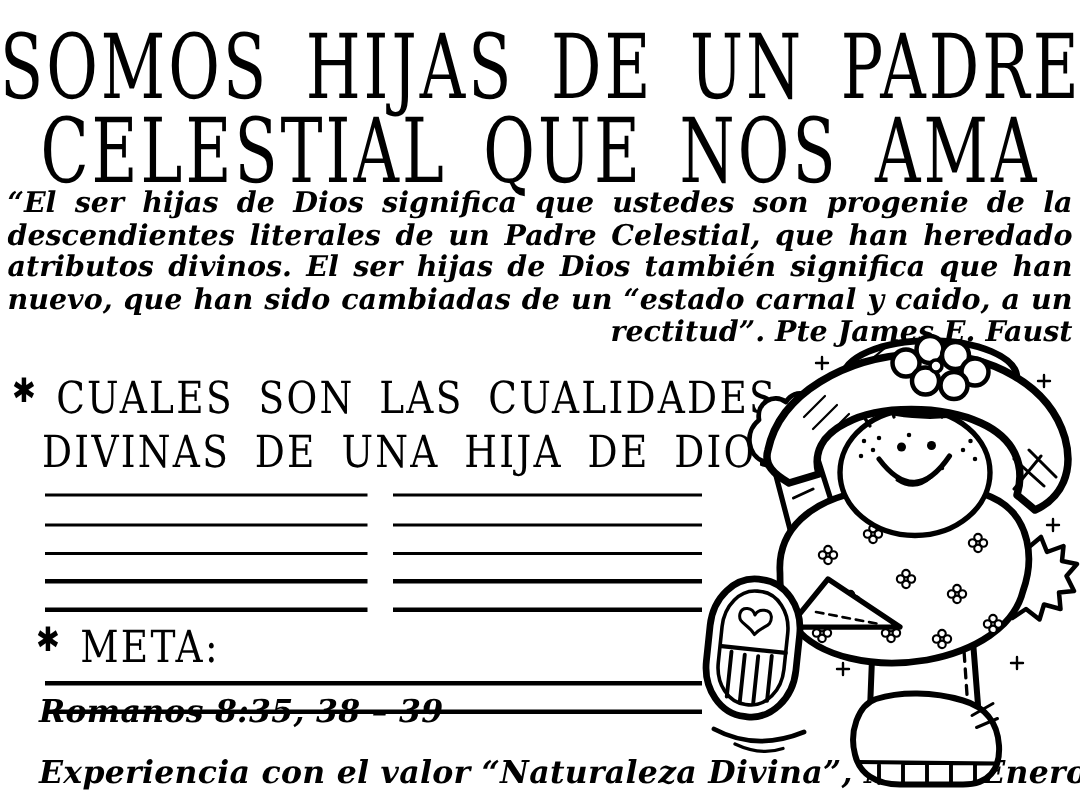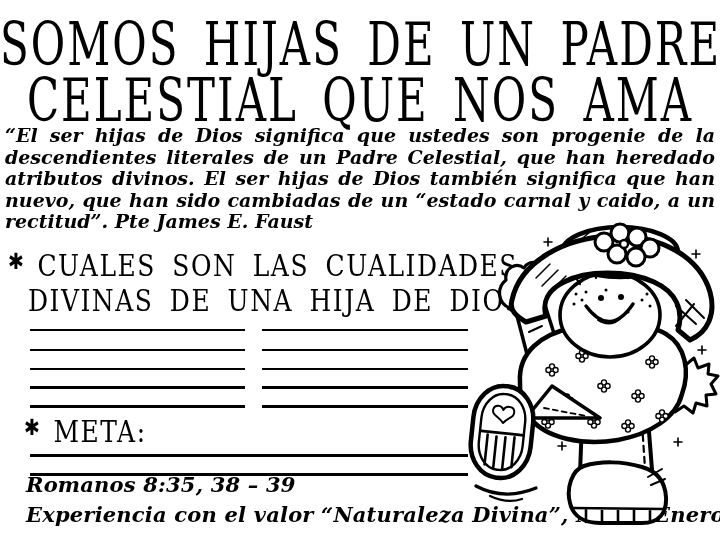--- a/index.html
+++ b/index.html
@@ -17,21 +17,21 @@
   }
   .t1{top:10px;}
   .t2{top:66px;}
 
   .quote{
     position:absolute;top:125px;left:5px;width:710px;
     font-style:italic;font-weight:bold;font-size:19px;line-height:21.5px;
   }
   .jline{text-align:justify;height:21.5px;overflow:hidden;}
   .jline::after{content:"";display:inline-block;width:100%;height:0;}
-  .lastline{text-align:left;height:21.5px;}
+  .lastline{text-align:right;height:21.5px;}
 
   .decor{
     position:absolute;white-space:nowrap;
     font-family:"DejaVu Serif", serif;font-size:25px;letter-spacing:1.5px;word-spacing:7px;
     transform:scaleY(1.18);transform-origin:top left;
   }
   .q1{top:248px;left:8px;}
   .q2{top:284px;left:28px;}
   .meta{top:414px;left:24px;}
   .bullet{font-family:"DejaVu Sans", sans-serif;font-size:19px;vertical-align:6px;margin-right:12px;}
@@ -44,21 +44,21 @@
   .wline.thick{border-bottom-width:3px;}
 
   .longline{position:absolute;left:30px;width:438px;border-bottom:3px solid #000;height:0;}
   .ml1{top:454px;}
   .ml2{top:473px;}
 
   .foot{
     position:absolute;left:26px;white-space:nowrap;
     font-style:italic;font-weight:bold;font-size:21px;letter-spacing:0.2px;
   }
-  .f1{top:472px;}
+  .f1{top:461px;}
   .f2{top:502px;}
 
   .art{position:absolute;left:452px;top:220px;width:268px;height:320px;}
   .art *{vector-effect:none;}
 </style>
 </head>
 <body>
 
 <div class="hline t1">SOMOS HIJAS DE UN PADRE</div>
 <div class="hline t2">CELESTIAL QUE NOS AMA</div>

